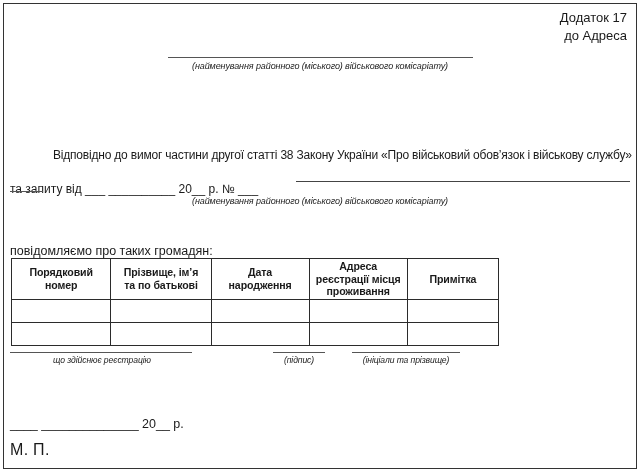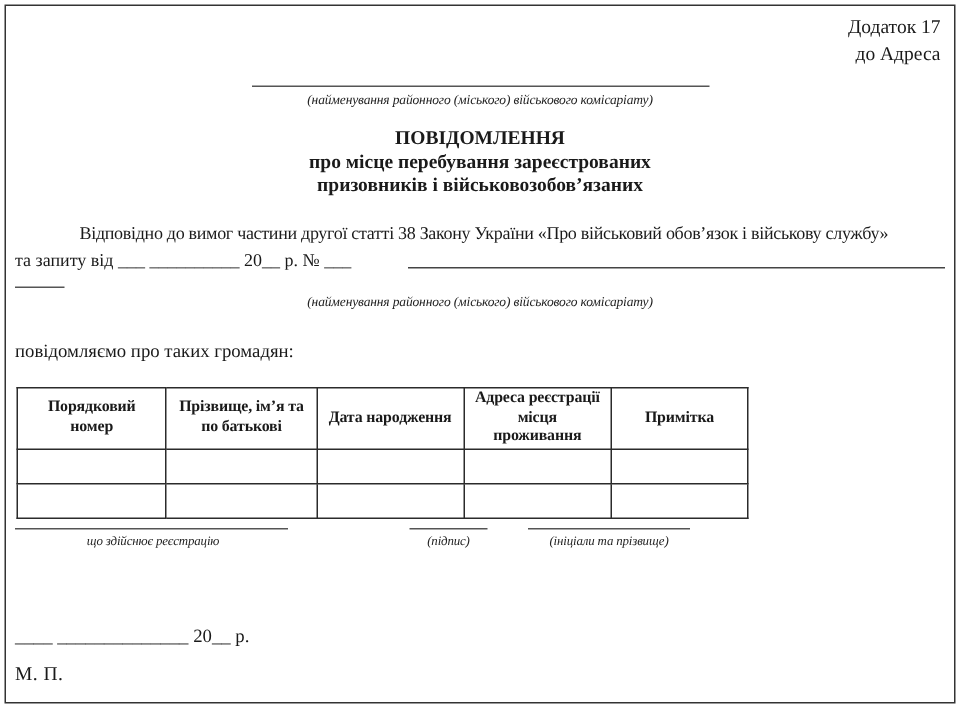--- a/index.html
+++ b/index.html
@@ -1,20 +1,20 @@
 <!DOCTYPE html>
 <html><head>
 <meta charset="utf-8">
 <style>
   html,body { margin:0; padding:0; background:#e8e8e8; }
   .page {
     position:relative;
     width:640px; height:472px;
     background:#ffffff;
-    font-family:Liberation Serif, serif;
+    font-family:Liberation Sans, sans-serif;
     color:#1a1a1a;
     overflow:hidden;
   }
   .page-border {
     position:absolute; left:3px; top:3px; right:3px; bottom:3px;
     border:1.6px solid #333;
     pointer-events:none;
   }
   .corner-note {
     position:absolute; top:9px; right:13px;
@@ -26,68 +26,63 @@
   .caption-org-top { position:absolute; top:61px; left:0; width:640px; text-align:center; }
   .doc-title {
     position:absolute; top:84px; left:0; width:640px;
     text-align:center; font-weight:bold; font-size:13px; line-height:15.5px;
   }
   .intro {
     position:absolute; left:10px; top:147px; width:620px;
     font-size:12px; line-height:17.5px;
   }
   .intro-line1 { white-space:nowrap; letter-spacing:-0.2px;margin-left:43px; }
-  .intro-line2 { display:flex; align-items:flex-end; }
+  .intro-line2 { display:flex; align-items:flex-start;margin-top:16px; }
   .intro-line2 .fill-line {
     flex:1; border-bottom:1.3px solid #444; margin-left:38px; margin-bottom:3px;
   }
   .rule-short { left:10px; top:191px; width:33px; border-top-width:1.6px; }
   .caption-org-mid { position:absolute; top:196px; left:0; width:640px; text-align:center; }
-  .notify-line { position:absolute; left:10px; top:227px; font-size:12.5px; }
+  .notify-line { position:absolute; left:10px; top:244px; font-size:12.5px; }
   table.conscripts {
     position:absolute; left:11px; top:258px; width:488px;
     border-collapse:collapse; table-layout:fixed;
   }
   table.conscripts th, table.conscripts td { border:1.2px solid #2b2b2b; }
   table.conscripts th {
     font-size:10.6px; font-weight:bold; text-align:center; vertical-align:middle;
     height:31px; line-height:12.5px; padding:1px 6px; letter-spacing:-0.1px;
   }
   table.conscripts td { height:20px; }
   .col1{width:20.4%} .col2{width:20.6%} .col3{width:20.1%} .col4{width:20.2%} .col5{width:18.7%}
   .sig-line { position:absolute; top:352px; border-top:1.4px solid #555; height:0; }
   .sig-line-a { left:10px;  width:182px; }
   .sig-line-b { left:273px; width:52px;  }
   .sig-line-c { left:352px; width:108px; }
   .sig-caption { position:absolute; top:355px; text-align:center; font-style:italic; font-size:8.6px; line-height:10.5px; color:#222; letter-spacing:-0.1px; }
   .sig-caption-a { left:8px;  width:188px; }
   .sig-caption-b { left:256px; width:86px; }
   .sig-caption-c { left:330px; width:152px; }
   .date-line { position:absolute; left:10px; top:417px; font-size:12.5px; }
-  .stamp { position:absolute; left:10px; top:441px; font-size:13px; letter-spacing:0.3px; }
+  .stamp { position:absolute; left:10px; top:441px; font-size:16px; letter-spacing:0.3px; }
 </style>
 </head>
 <body>
 
 <div class="page">
   <div class="page-border"></div>
 
   <div class="corner-note">
     <div>Додаток 17</div>
     <div>до Адреса</div>
   </div>
 
   <div class="rule rule-org-top"></div>
   <div class="caption caption-org-top">(найменування районного (міського) військового комісаріату)</div>
 
-  <div class="doc-title">
-    <div>ПОВІДОМЛЕННЯ</div>
-    <div>про місце перебування зареєстрованих</div>
-    <div>призовників і військовозобов’язаних</div>
-  </div>
 
   <div class="intro">
     <div class="intro-line1">Відповідно до вимог частини другої статті 38 Закону України «Про військовий обов’язок і військову службу»</div>
     <div class="intro-line2">
       <span>та запиту від ___ __________ 20__ р. № ___</span>
       <span class="fill-line"></span>
     </div>
   </div>
 
   <div class="rule rule-short"></div>

